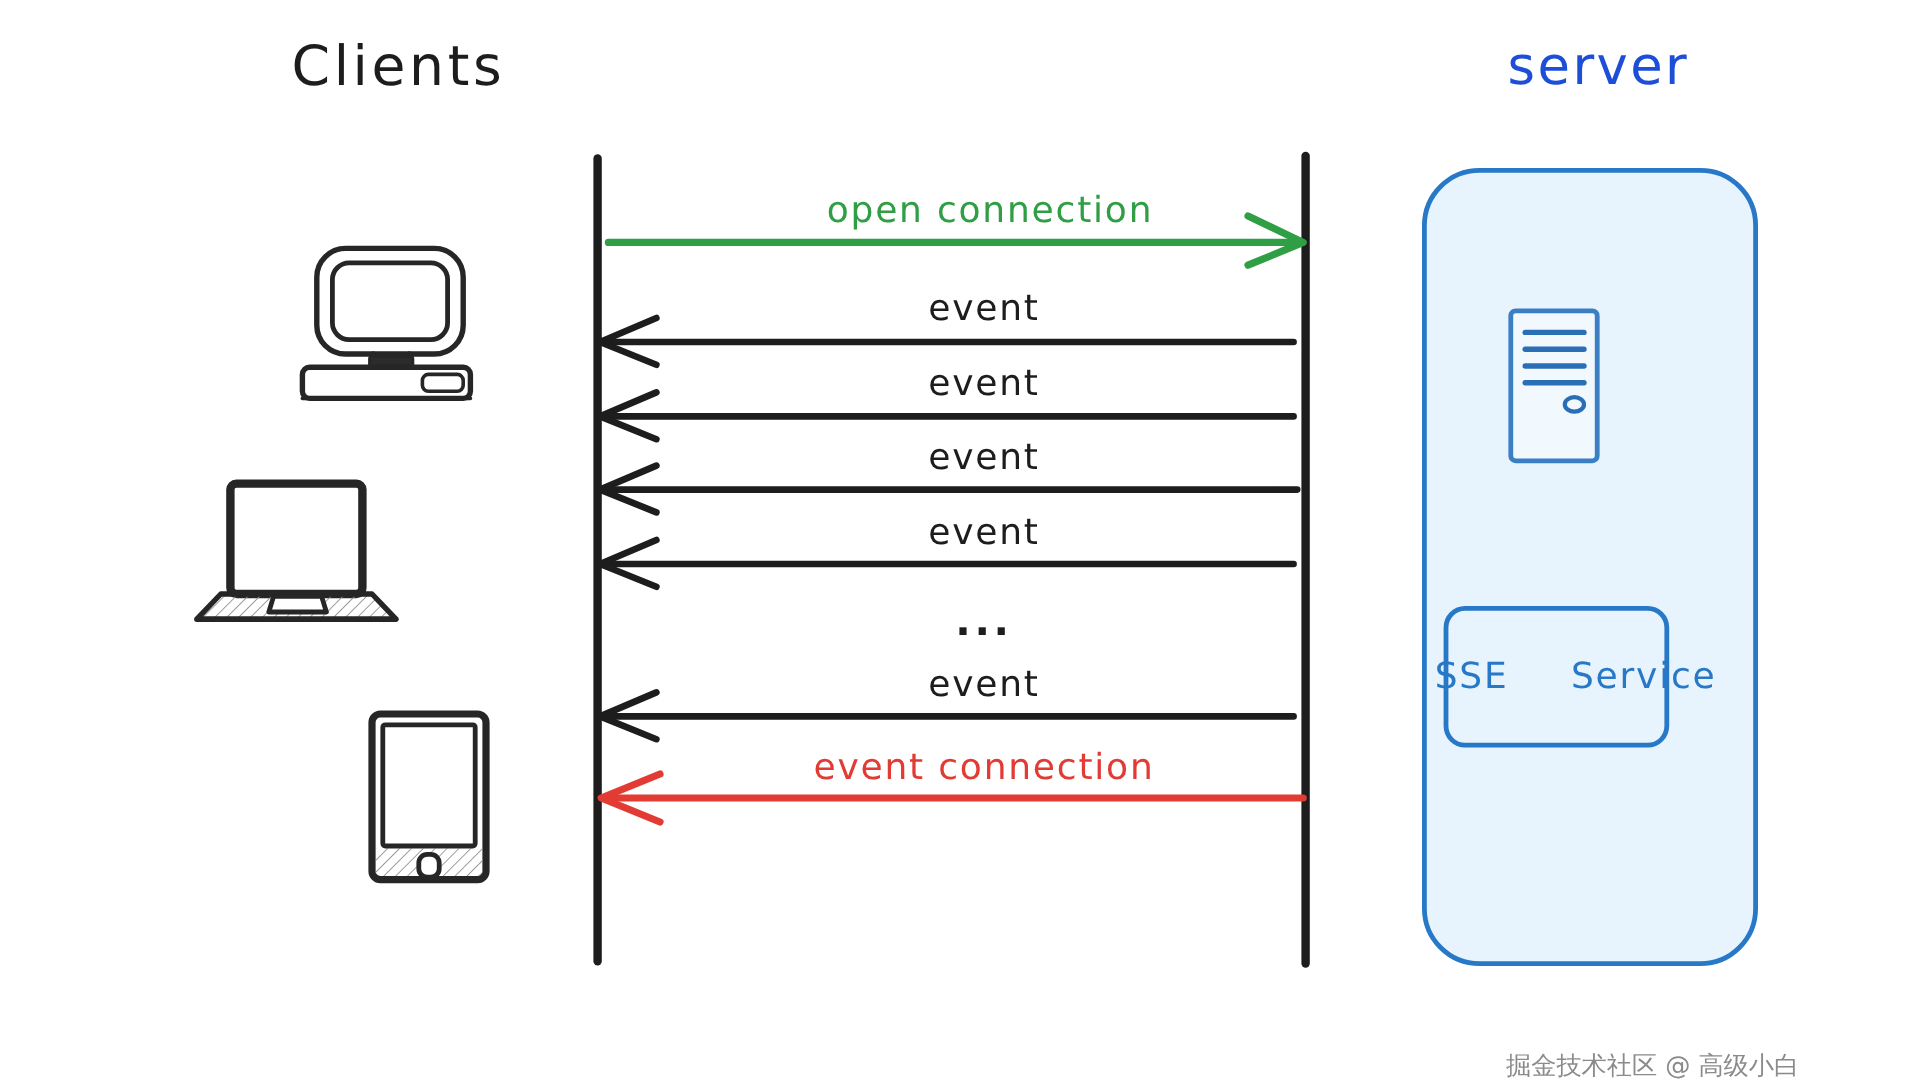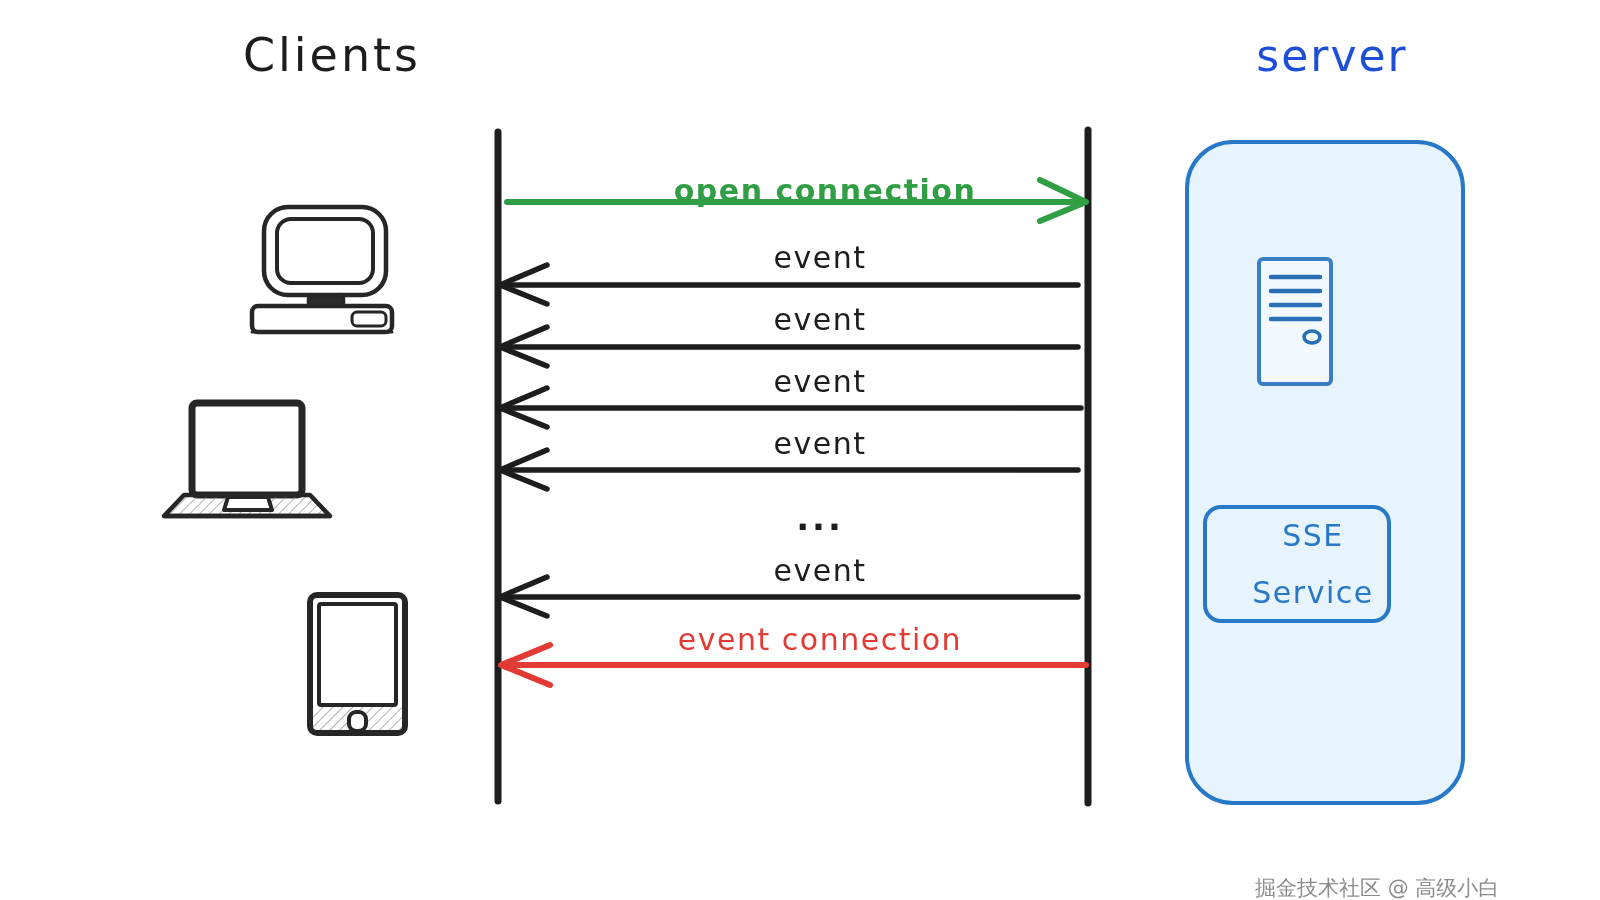--- a/index.html
+++ b/index.html
@@ -80,21 +80,21 @@
   #sse-box {
     position: absolute;
     left: 1203px;
     top: 505px;
     width: 188px;
     height: 118px;
     border: 4px solid #2878c8;
     border-radius: 18px;
     box-sizing: border-box;
     display: flex;
-    flex-direction: column;
+    flex-direction: row;
     align-items: center;
     justify-content: center;
     gap: 20px;
   }
   #sse-box .sse-line {
     font-size: 30px;
     color: #2878c8;
     letter-spacing: 1.5px;
     line-height: 1.25;
   }
@@ -216,21 +216,21 @@
       <g stroke="#2a6fb5" stroke-width="4.5" stroke-linecap="round">
         <line x1="1271" y1="277" x2="1320" y2="277"></line>
         <line x1="1271" y1="291" x2="1320" y2="291"></line>
         <line x1="1271" y1="305" x2="1320" y2="305"></line>
         <line x1="1271" y1="319" x2="1320" y2="319"></line>
       </g>
       <ellipse cx="1312" cy="337" rx="8" ry="6" fill="none" stroke="#2a6fb5" stroke-width="3.5"></ellipse>
     </g>
   </svg>
 
-  <div class="arrow-label hand green" style="left:498px; top:173px; width:590px;font-weight:bold;">open connection</div>
+  <div class="arrow-label hand green" style="left:498px; top:158px; width:590px;">open connection</div>
 
   <div class="arrow-label hand black" style="left:498px; top:240px; width:580px;">event</div>
 
   <div class="arrow-label hand black" style="left:498px; top:302px; width:580px;">event</div>
 
   <div class="arrow-label hand black" style="left:498px; top:364px; width:580px;">event</div>
 
   <div class="arrow-label hand black" style="left:498px; top:426px; width:580px;">event</div>
 
   <div class="ellipsis-label hand" style="left:498px; top:512px; width:580px; text-align:center;">...</div>

